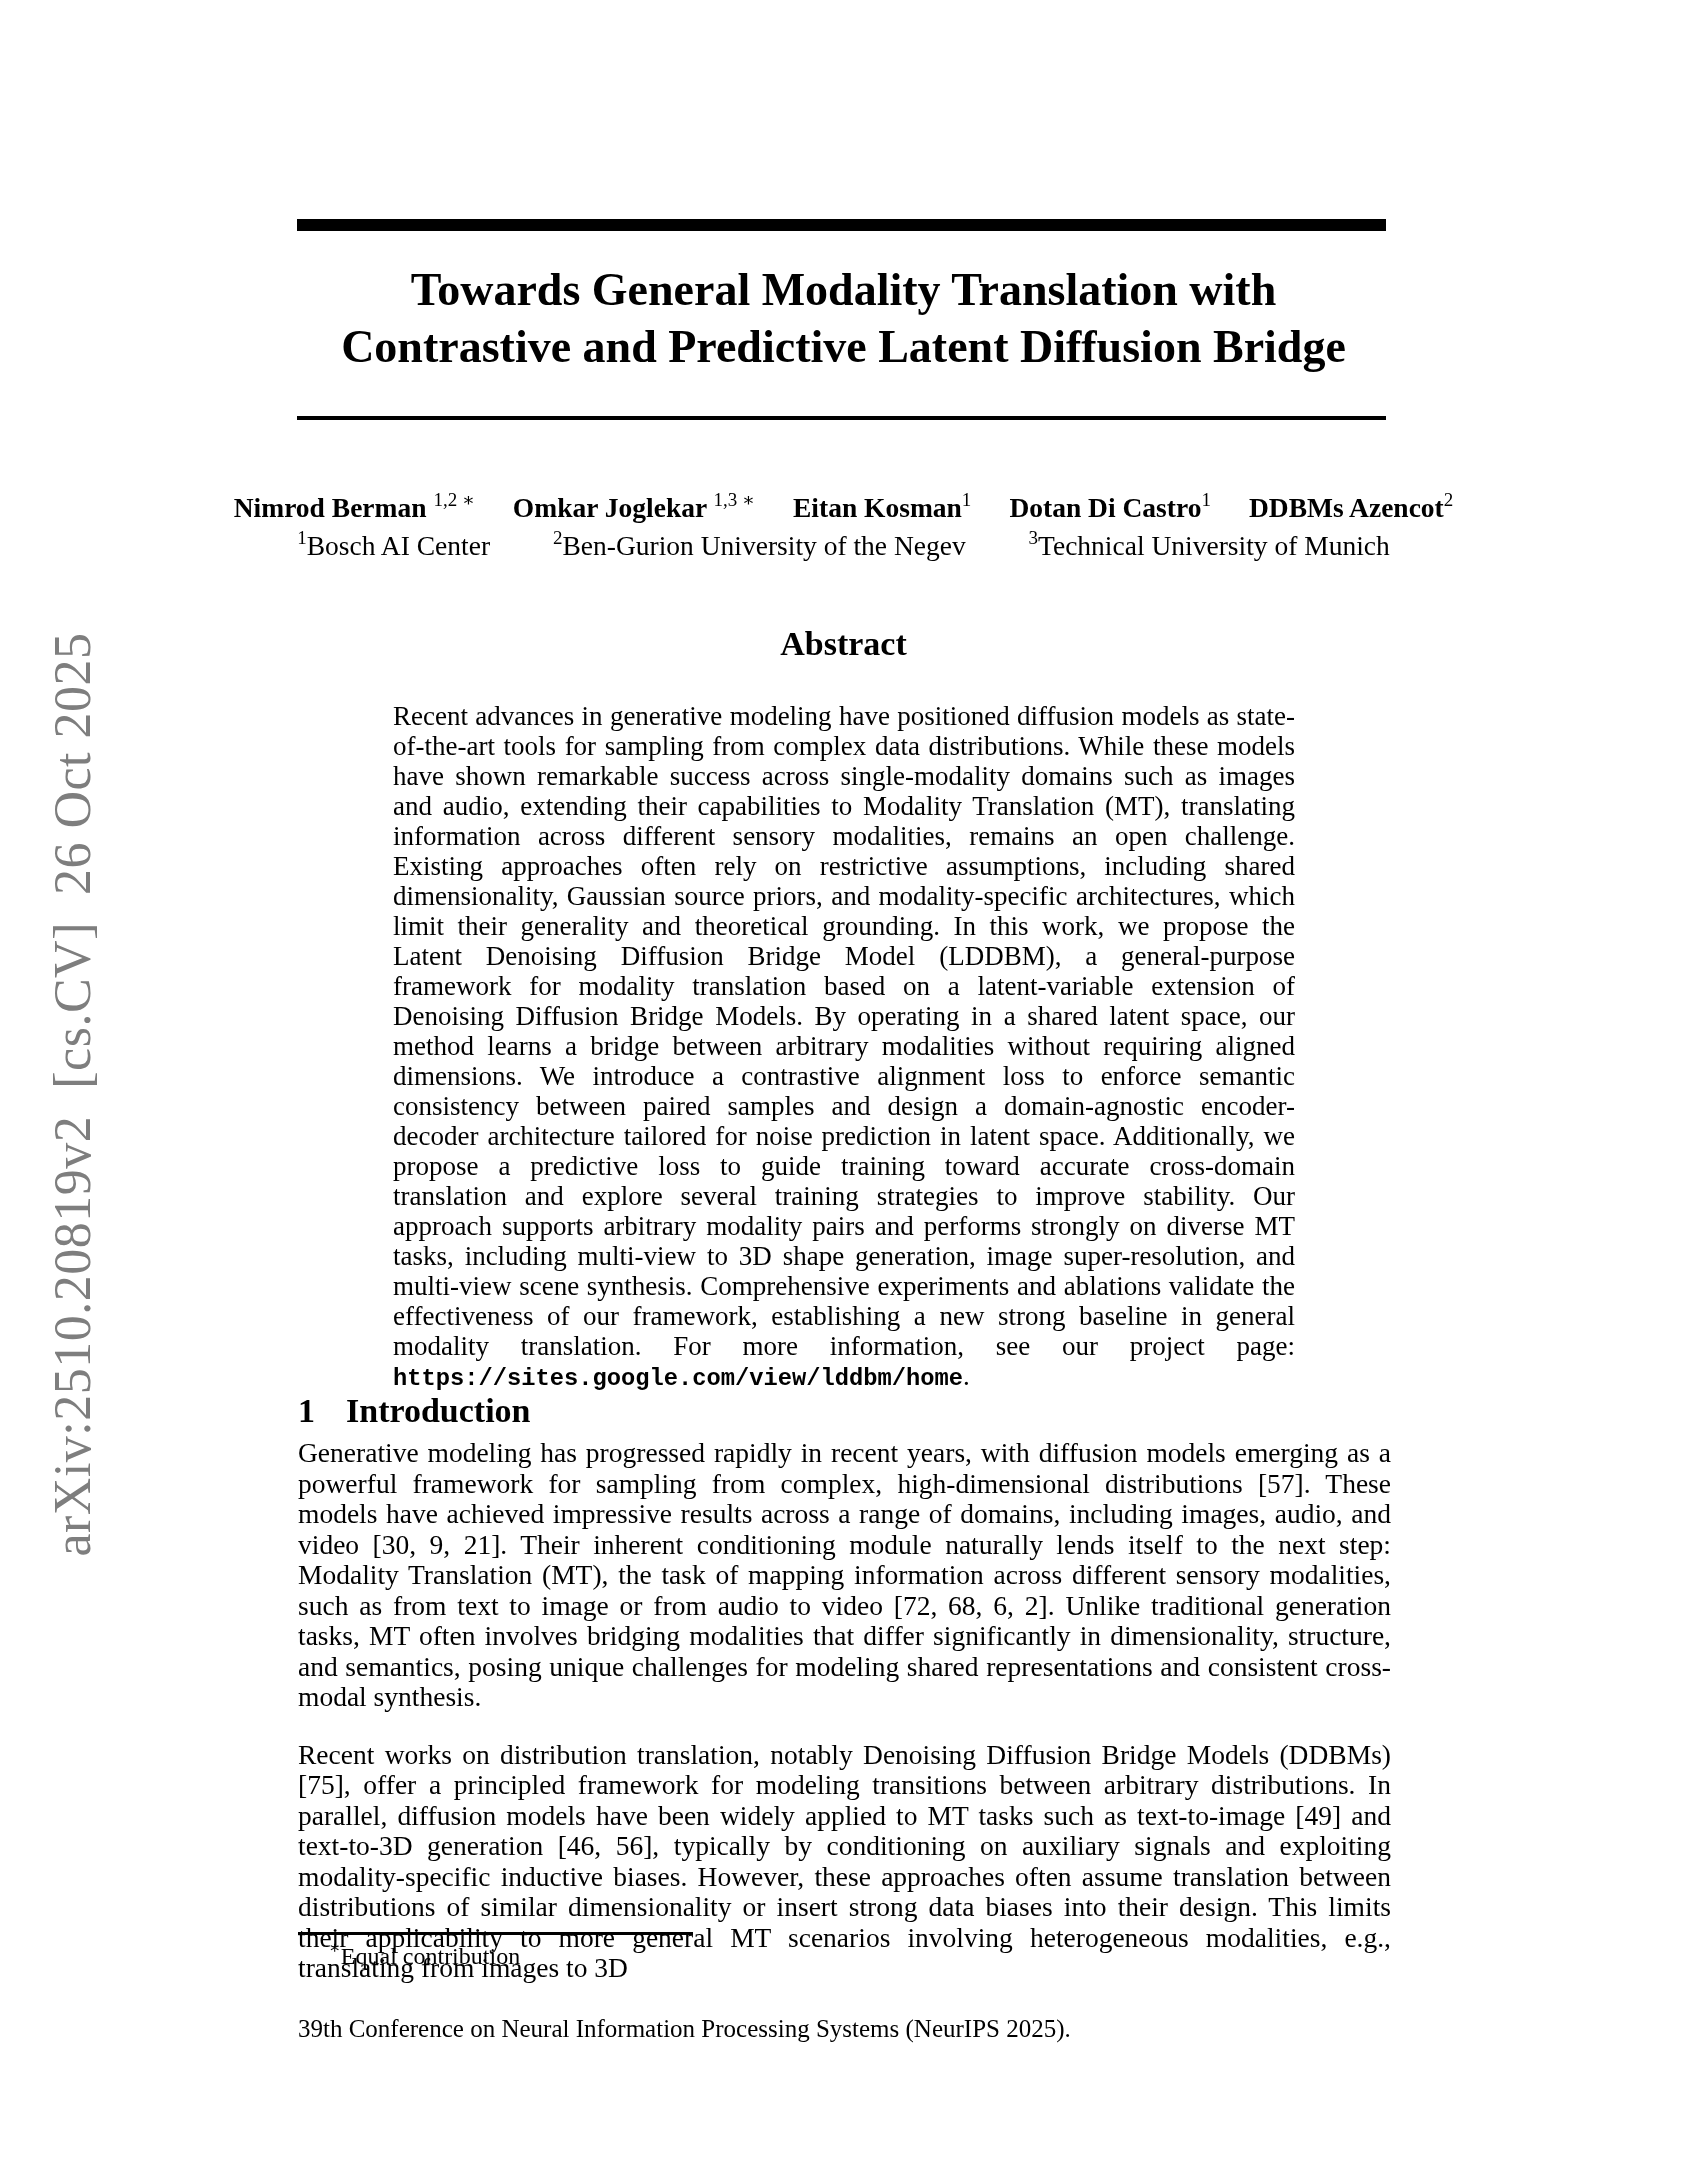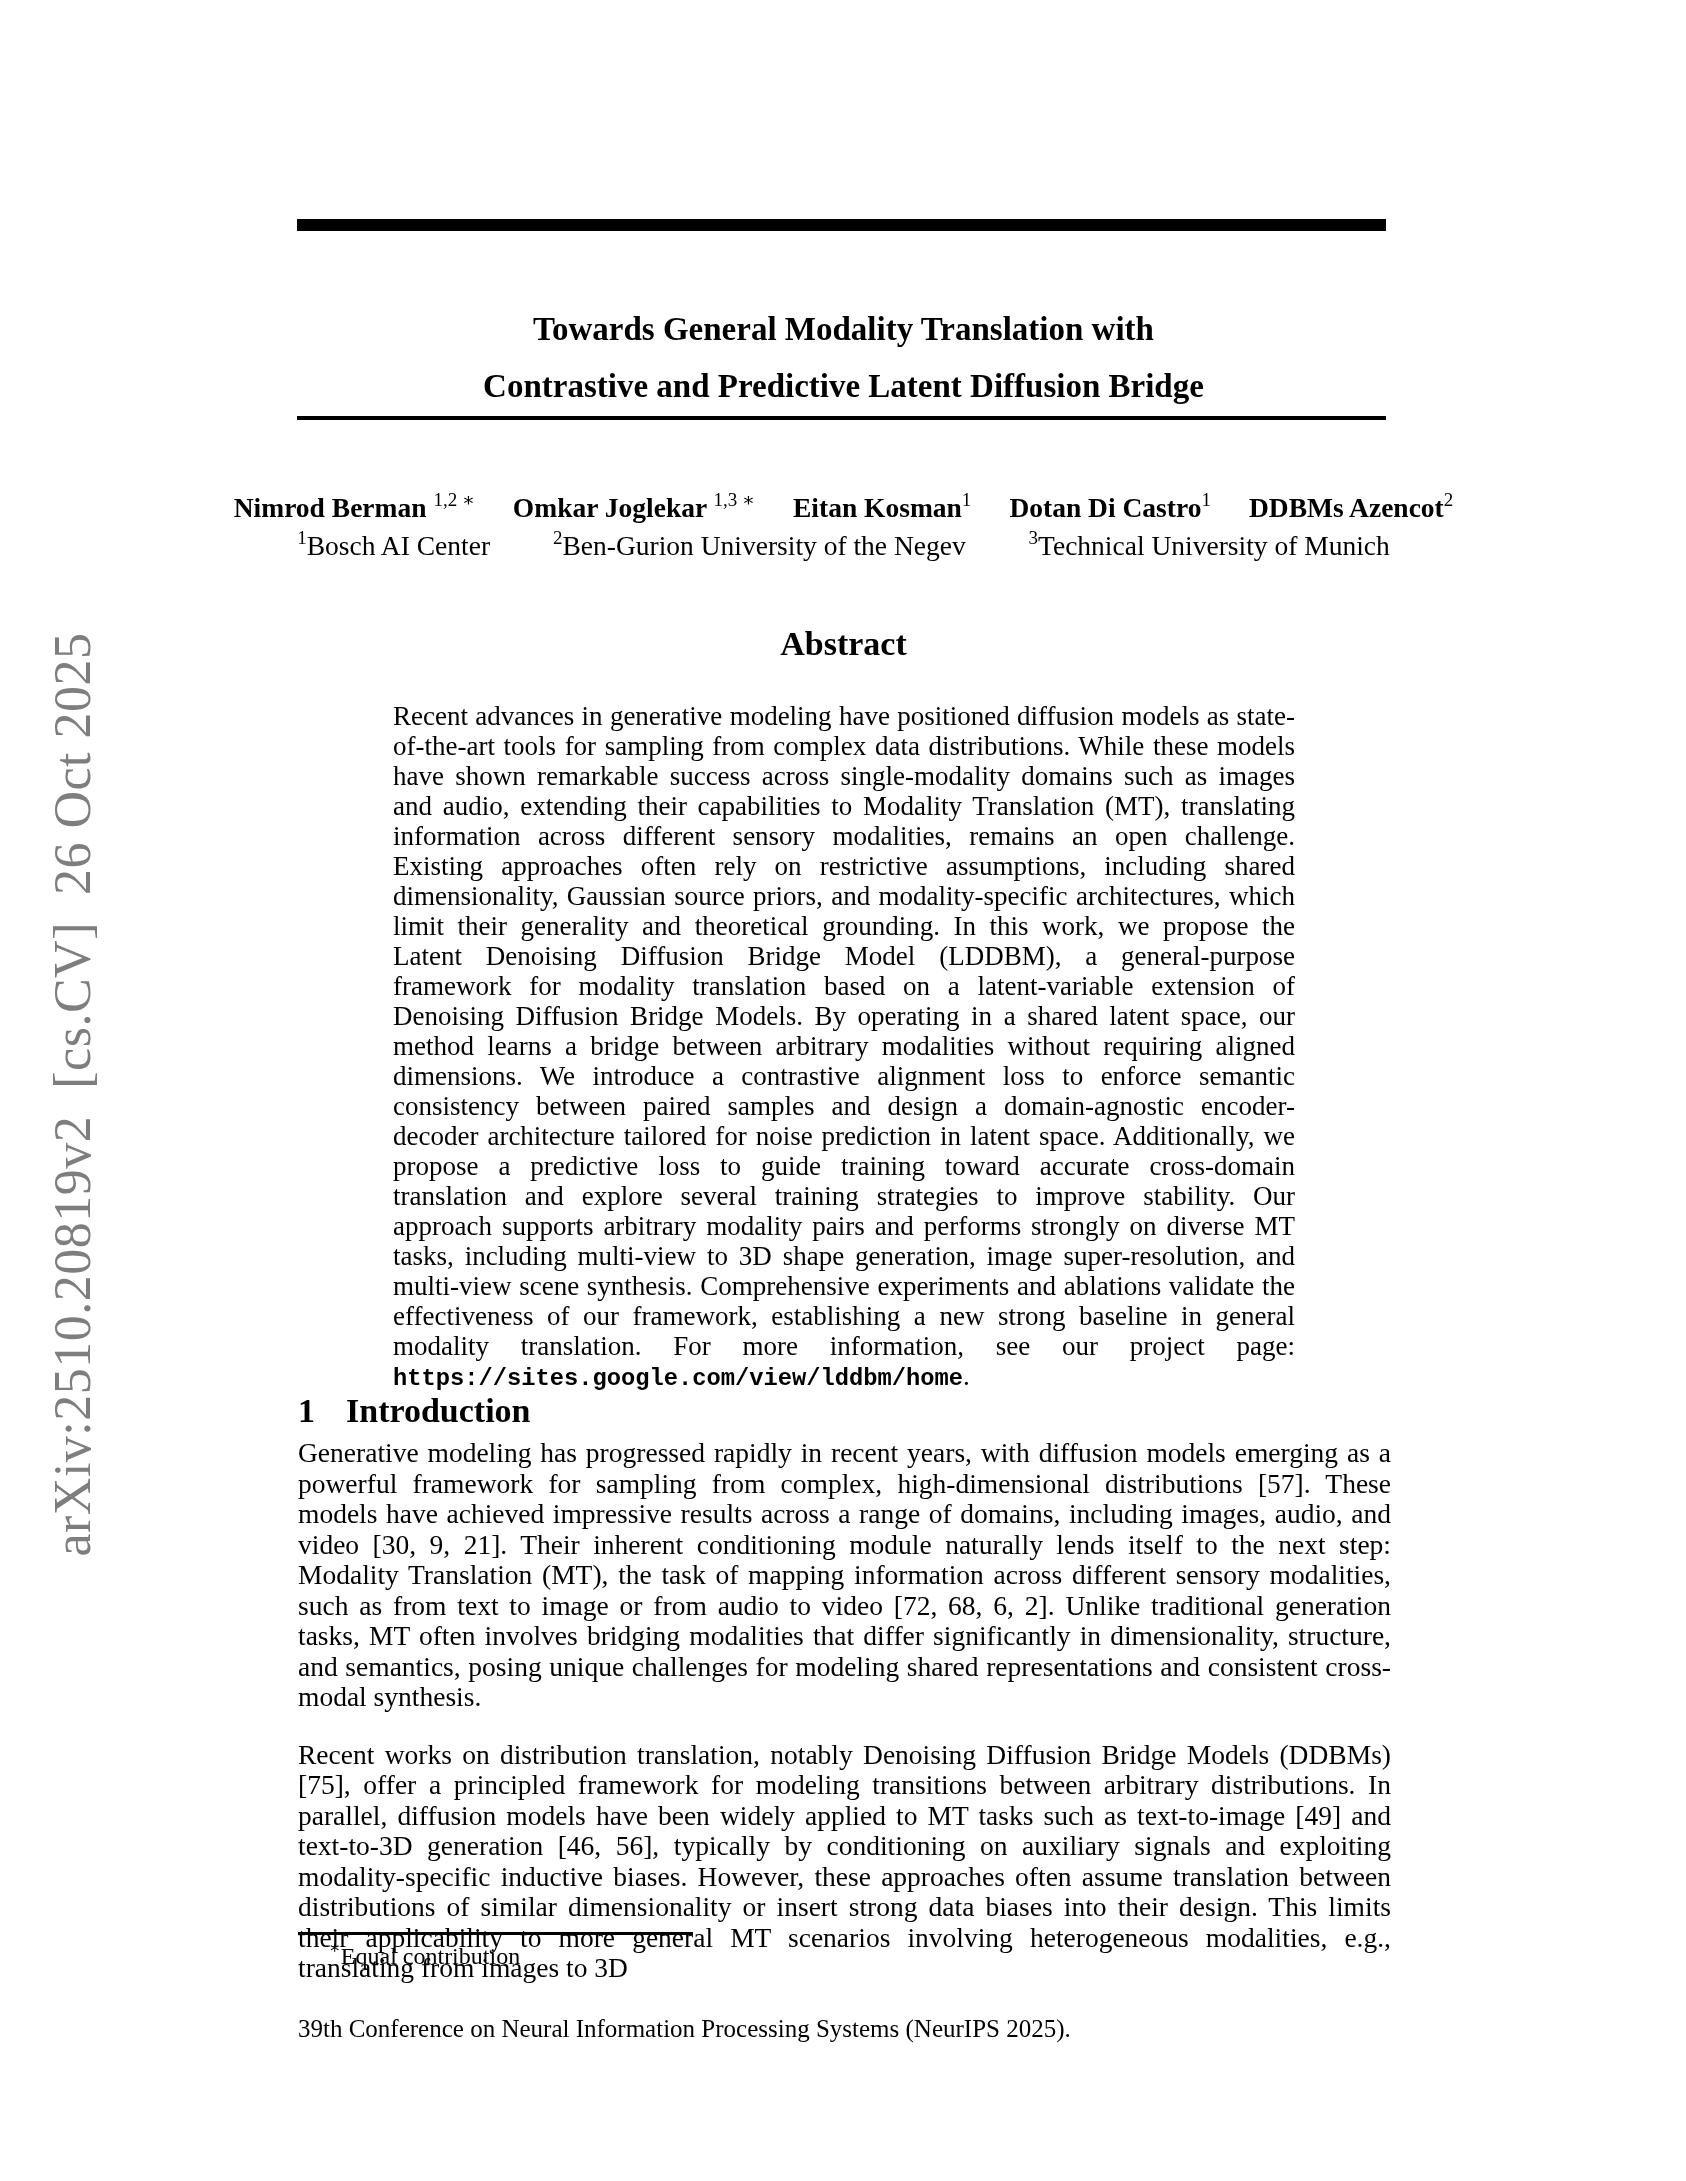--- a/index.html
+++ b/index.html
@@ -20,23 +20,22 @@
     text-align:center;
     font-size:52px;
     color:#7e7e7e;
     white-space:pre;
     letter-spacing:0.5px;
   }
   .rule-thick{position:absolute;left:297px;top:219px;width:1089px;height:12px;background:#000;}
   .rule-thin{position:absolute;left:297px;top:416px;width:1089px;height:3.7px;background:#000;}
   .title-block{
     position:absolute;left:298px;top:261px;width:1091px;
-    text-align:center;font-size:33px;font-weight:bold;line-height:57px;
+    text-align:center;font-size:46px;font-weight:bold;line-height:57px;
     letter-spacing:0px;
-    margin-top:40px;
   }
   .authors-row{
     position:absolute;left:138px;top:489px;width:1411px;
     text-align:center;font-size:27.5px;white-space:nowrap;
   }
   .author{display:inline-block;margin:0 15.6px;font-weight:bold;}
   .author sup,.affil sup{font-size:19px;position:relative;top:-0.9px;font-weight:normal;}
   .author sup{font-weight:normal;margin-top:38px;}
   .affils-row{
     position:absolute;left:138px;top:528px;width:1411px;

